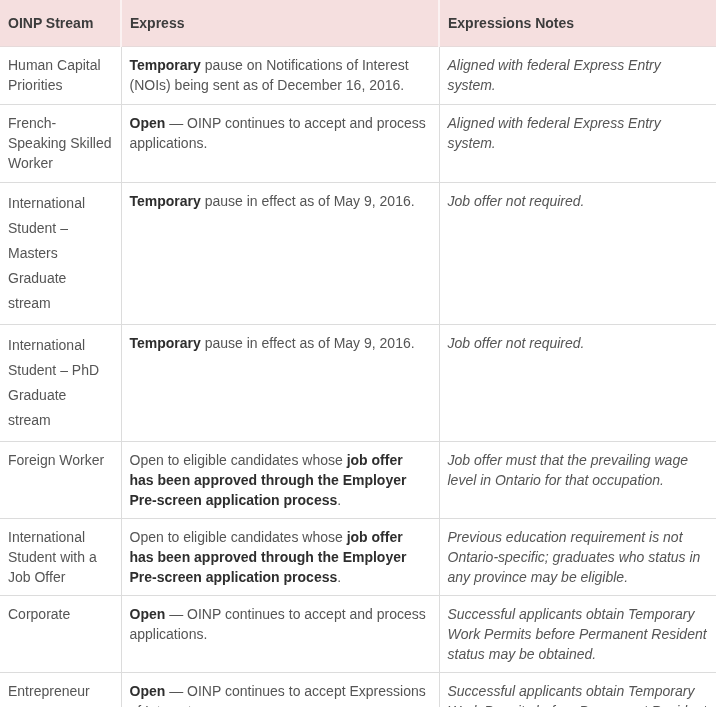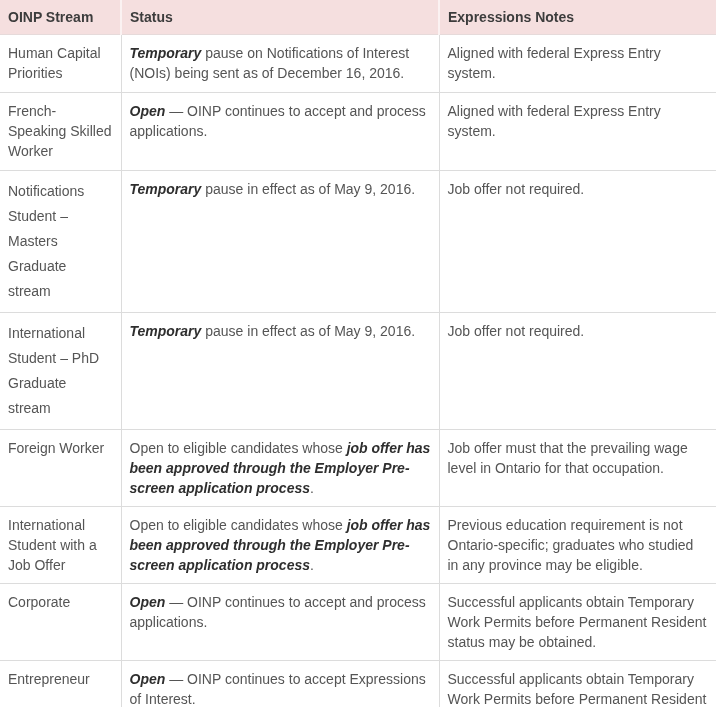--- a/index.html
+++ b/index.html
@@ -17,104 +17,103 @@
     border-collapse: collapse;
     table-layout: fixed;
     font-size: 14px;
     color: var(--text, #555555);
   }
   table.oinp th {
     background: var(--header-background, #f5dfdf);
     color: var(--header-text, #3c3c3c);
     font-weight: bold;
     text-align: left;
-    padding: 7px 8px;
+    padding: 13px 8px;
     line-height: 20px;
     vertical-align: middle;
     border-bottom: 1px solid #e6dada;
   }
   table.oinp th + th {
     border-left: 2px solid #fbf2f2;
   }
   table.oinp td {
     border: 1px solid var(--border, #dcdcdc);
     padding: 8px;
     line-height: 20px;
     vertical-align: top;
     word-wrap: break-word;
   }
   table.oinp td:first-child { border-left: none; }
-  table.oinp td:last-child  { border-right: none; }
+  table.oinp td:last-child  { border-right: none; font-style: italic; }
 
   
   tbody tr:nth-child(1) { height: 58px; }
   tbody tr:nth-child(2) { height: 78px; }
   tbody tr:nth-child(3) { height: 117px; }
   tbody tr:nth-child(4) { height: 104px; padding-left: 19px; }
   tbody tr:nth-child(5) { height: 77px; }
   tbody tr:nth-child(6) { height: 77px; }
   tbody tr:nth-child(7) { height: 77px; padding-left: 44px; }
   tbody tr:nth-child(8) { height: 77px; }
 
   
   tbody tr:nth-child(3) td:first-child,
   tbody tr:nth-child(4) td:first-child { line-height: 25px; }
 
   .bold {
     font-weight: bold;
     color: var(--bold-text, #2e2e2e);
-    font-style: italic;
   }
 </style>
 </head>
 <body>
 
 <table class="oinp">
   <colgroup>
     <col style="width:121px">
     <col style="width:318px">
     <col style="width:277px">
   </colgroup>
   <thead>
     <tr>
       <th>OINP Stream</th>
-      <th>Status</th>
+      <th>Express</th>
       <th>Expressions Notes</th>
     </tr>
   </thead>
   <tbody>
       <tr>
         <td>Human Capital Priorities</td>
         <td><span class="bold">Temporary</span><span> pause on Notifications of Interest (NOIs) being sent as of December 16, 2016.</span></td>
         <td>Aligned with federal Express Entry system.</td>
       </tr>
       <tr>
         <td>French-Speaking Skilled Worker</td>
         <td><span class="bold">Open</span><span> — OINP continues to accept and process applications.</span></td>
         <td>Aligned with federal Express Entry system.</td>
       </tr>
       <tr>
-        <td>Notifications Student – Masters Graduate stream</td>
+        <td>International Student – Masters Graduate stream</td>
         <td><span class="bold">Temporary</span><span> pause in effect as of May 9, 2016.</span></td>
         <td>Job offer not required.</td>
       </tr>
       <tr>
         <td>International Student – PhD Graduate stream</td>
         <td><span class="bold">Temporary</span><span> pause in effect as of May 9, 2016.</span></td>
         <td>Job offer not required.</td>
       </tr>
       <tr>
         <td>Foreign Worker</td>
         <td><span>Open to eligible candidates whose </span><span class="bold">job offer has been approved through the Employer Pre-screen application process</span><span>.</span></td>
         <td>Job offer must that the prevailing wage level in Ontario for that occupation.</td>
       </tr>
       <tr>
         <td>International Student with a Job Offer</td>
         <td><span>Open to eligible candidates whose </span><span class="bold">job offer has been approved through the Employer Pre-screen application process</span><span>.</span></td>
-        <td>Previous education requirement is not Ontario-specific; graduates who studied in any province may be eligible.</td>
+        <td>Previous education requirement is not Ontario-specific; graduates who status in any province may be eligible.</td>
       </tr>
       <tr>
         <td>Corporate</td>
         <td><span class="bold">Open</span><span> — OINP continues to accept and process applications.</span></td>
         <td>Successful applicants obtain Temporary Work Permits before Permanent Resident status may be obtained.</td>
       </tr>
       <tr>
         <td>Entrepreneur</td>
         <td><span class="bold">Open</span><span> — OINP continues to accept Expressions of Interest.</span></td>
         <td>Successful applicants obtain Temporary Work Permits before Permanent Resident status may be obtained.</td>

